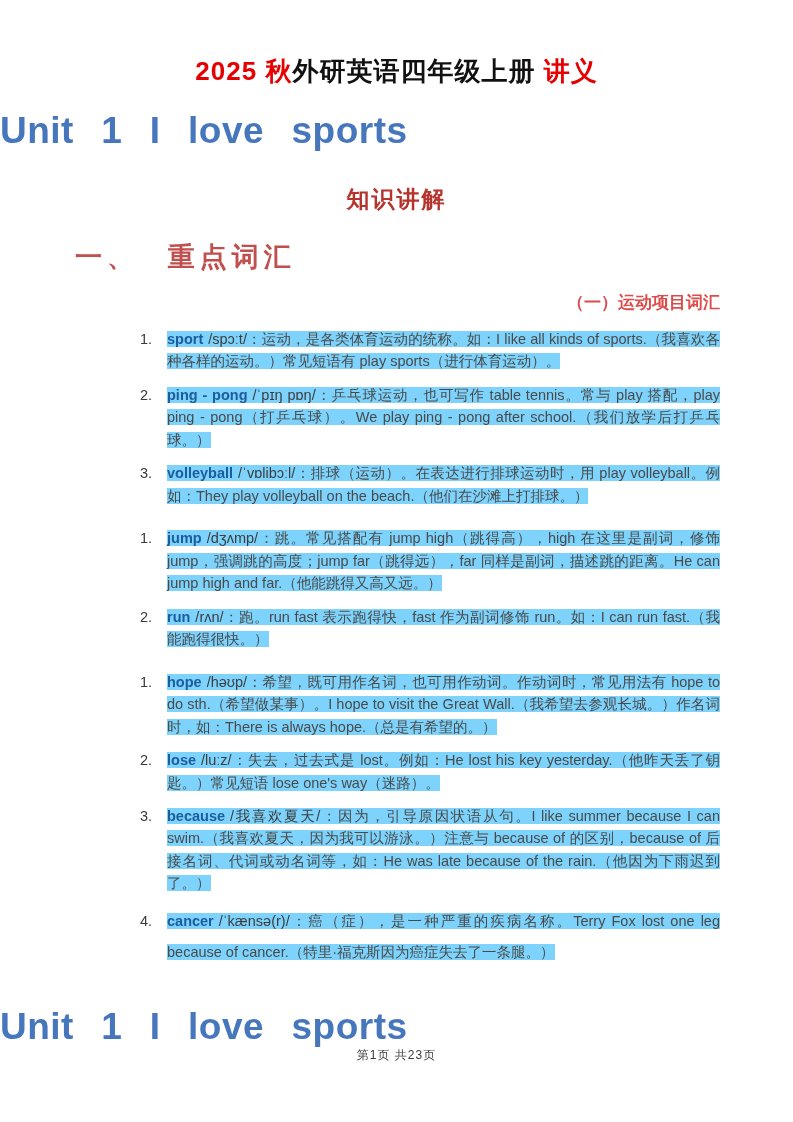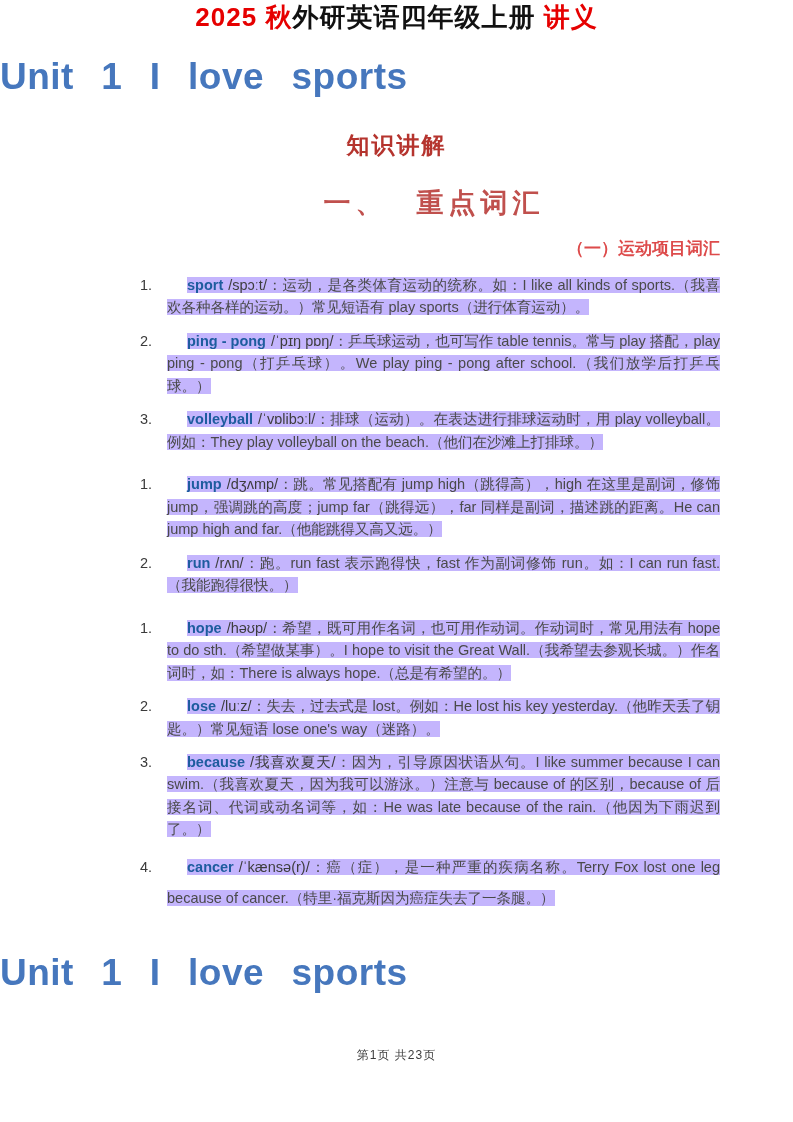--- a/index.html
+++ b/index.html
@@ -5,20 +5,21 @@
   html, body { margin: 0; padding: 0; background: #e8e8e8; }
   .page {
     position: relative;
     width: 793px;
     height: 1122px;
     margin: 0 auto;
     background: #ffffff;
     font-family: "Liberation Sans", sans-serif;
     overflow: hidden;
     box-sizing: border-box;
+    padding-top: 54px;
   }
   .doc-title {
     margin: 0;
     text-align: center;
     font-size: 26px;
     font-weight: 700;
     letter-spacing: 1px;
     color: #111111;
     white-space: pre-wrap;
   }
@@ -41,21 +42,20 @@
     letter-spacing: 2px;
   }
   .heading1 {
     margin: 24px 0 6px 75px;
     font-size: 27px;
     font-weight: 600;
     color: #c0504d;
     font-family: "DejaVu Serif", serif;
     letter-spacing: 5px;
     white-space: pre-wrap;
-    text-align: center;
   }
   .subheading {
     margin: 16px 73px 14px 112px;
     font-size: 17px;
     font-weight: 700;
     color: #dd4b4b;
     text-align: right;
   }
   .vocab-list {
     margin: 0 73px 20px 140px;
@@ -70,22 +70,21 @@
     flex: 0 0 27px;
     color: #3a3a3a;
     line-height: 1.55;
   }
   .item-content {
     flex: 1;
     text-align: justify;
     line-height: 1.55;
   }
   .item-content .hl {
-    background: #c4b5fd;
-    margin-left: 20px;
+    background: #7dd3fc;
   }
   .word {
     font-weight: 700;
     color: #1d5c9e;
   }
   .phonetic {
     margin-left: 5px;
     color: #3d3d3d;
   }
   .body-text { color: #4a4a4a; }

